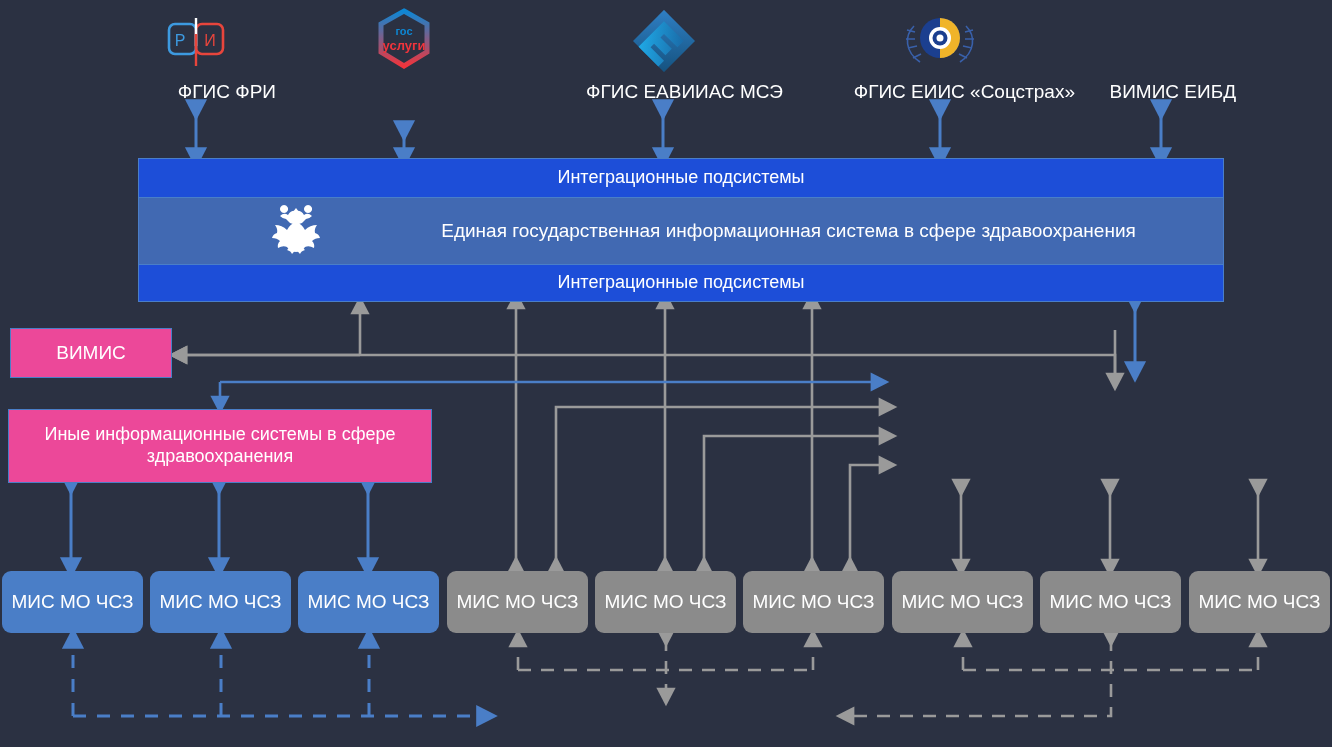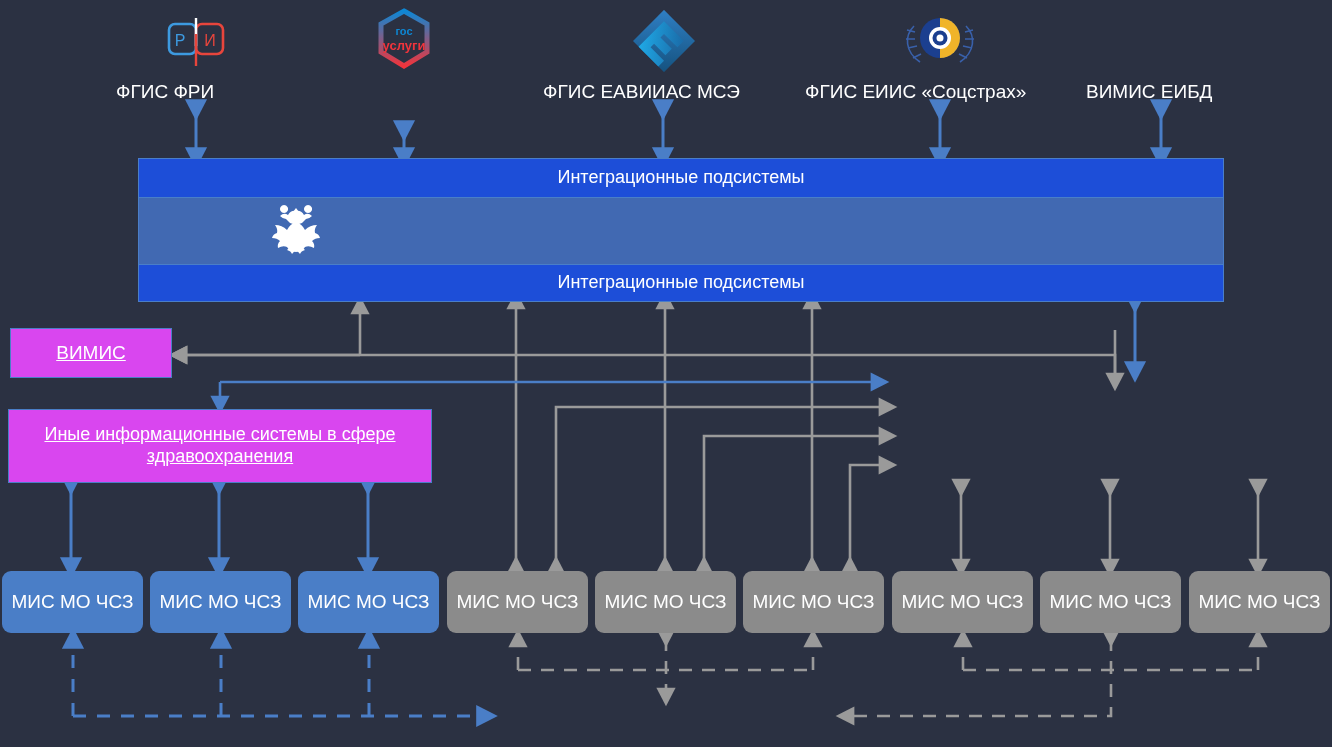--- a/index.html
+++ b/index.html
@@ -2,26 +2,26 @@
 <html><head>
 <meta charset="utf-8">
 <style>
   html,body{margin:0;padding:0;background:#2b3142;}
   body{width:1332px;height:747px;position:relative;overflow:hidden;
        font-family:"Liberation Sans","DejaVu Sans",sans-serif;color:#ffffff;}
   #stage{position:absolute;inset:0;width:1332px;height:747px;}
   svg.layer{position:absolute;left:0;top:0;width:1332px;height:747px;overflow:visible;}
   .node{position:absolute;box-sizing:border-box;display:flex;align-items:center;
         justify-content:center;text-align:center;line-height:1.22;}
-  .b-outline{border:1.5px solid #4a7ec7;background:#d946ef;text-decoration:underline;}
+  .b-outline{border:1.5px solid #4a7ec7;background:#ec4899;}
   .b-dark{border:1.5px solid #4a7ec7;background:#1d4ed8;}
   .b-blue{background:#4a7ec7;border:none;border-radius:9px;}
   .b-gray{background:#8b8b8b;border:none;border-radius:9px;}
   .b-banner{background:#4169b2;border-left:1.5px solid #4a7ec7;border-right:1.5px solid #4a7ec7;}
-  .lbl{position:absolute;text-align:left;line-height:1.25;}
+  .lbl{position:absolute;text-align:right;line-height:1.25;}
   .logo{position:absolute;}
   .mis-txt{font-size:19px;white-space:nowrap;}
 </style>
 </head>
 <body>
 
 <div id="stage">
 
   <svg class="layer">
     <defs>
@@ -167,20 +167,21 @@
       <svg width="58" height="58" viewBox="0 0 58 58">
         <g fill="#ffffff">
           <path d="M29,6 l3,4 l-3,3 l-3,-3 z"></path>
           <path d="M17,11 a4,4 0 1 1 0.1,0 M41,11 a4,4 0 1 1 0.1,0"></path>
           <path d="M13,14 q4,-4 8,-1 q3,-5 8,-4 q5,-1 8,4 q4,-3 8,1 q-3,3 -6,3 l-4,4 l-6,2 l-6,-2 l-4,-4 q-3,0 -6,-3 z"></path>
           <path d="M29,20 q-6,2 -9,8 q-5,-5 -12,-5 q3,4 2,8 q-4,1 -5,5 q5,0 8,3 q-3,3 -2,7 q5,-3 9,-1 q2,4 9,5 q7,-1 9,-5 q4,-2 9,1 q1,-4 -2,-7 q3,-3 8,-3 q-1,-4 -5,-5 q-1,-4 2,-8 q-7,0 -12,5 q-3,-6 -9,-8 z"></path>
           <path d="M29,38 q-3,4 -3,8 q-4,-1 -6,2 q4,1 5,4 q2,-3 4,-3 q2,0 4,3 q1,-3 5,-4 q-2,-3 -6,-2 q0,-4 -3,-8 z"></path>
         </g>
       </svg>
     </div>
+    <div style="position:absolute;left:215px;right:0;top:0;bottom:0;display:flex;align-items:center;justify-content:center;font-size:19px;padding:0 14px;">Единая государственная информационная система в сфере здравоохранения</div>
   </div>
 
   <div class="node b-dark" style="left:138px;top:264px;width:1086px;height:38px;font-size:18px;">Интеграционные подсистемы</div>
 
   <div class="node b-outline" style="left:10px;top:328px;width:162px;height:50px;font-size:19px;">ВИМИС</div>
 
   <div class="node b-outline" style="left:8px;top:409px;width:424px;height:74px;font-size:18px;padding:0 1px;">Иные информационные системы в сфере здравоохранения</div>
 
 
   <div class="node b-blue mis-txt" style="left:2px;top:571px;width:141px;height:62px;">МИС МО ЧСЗ</div>

